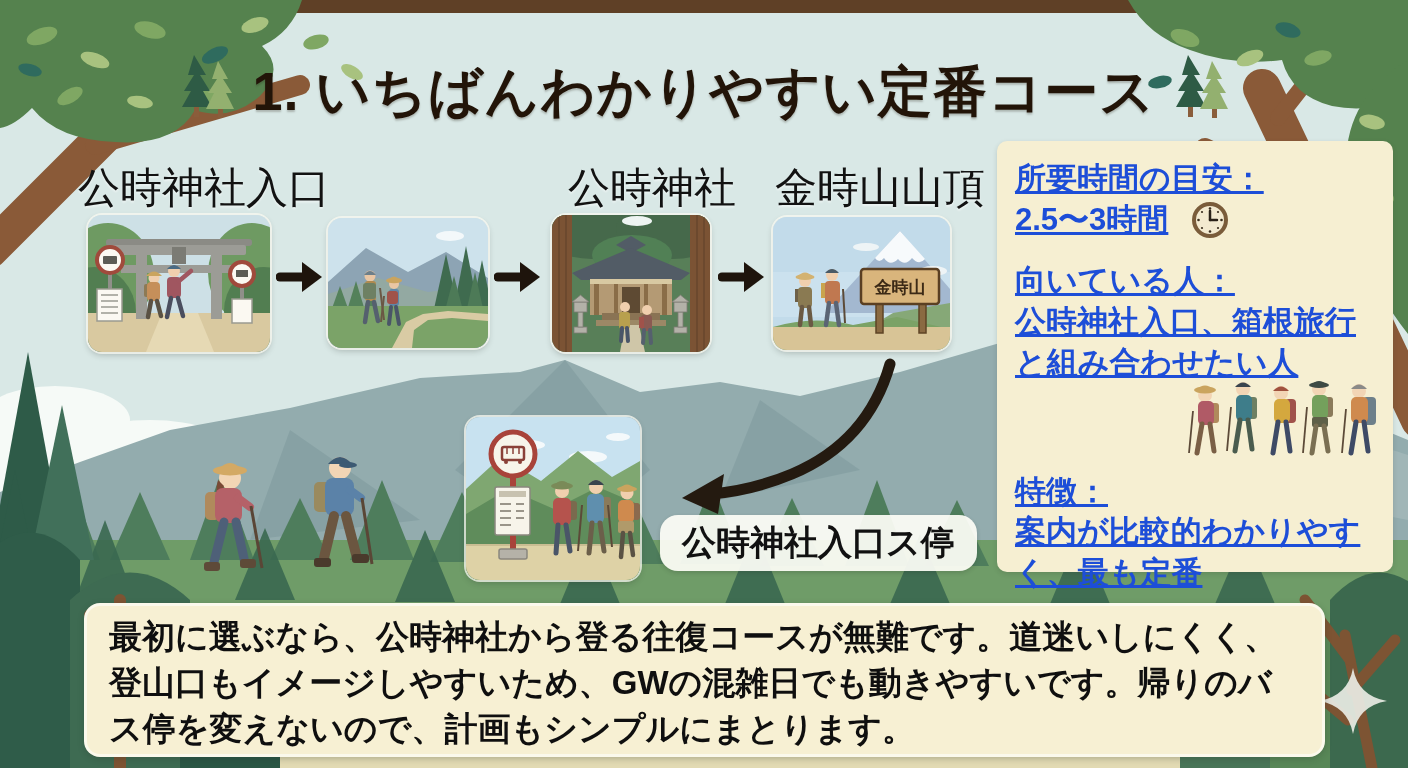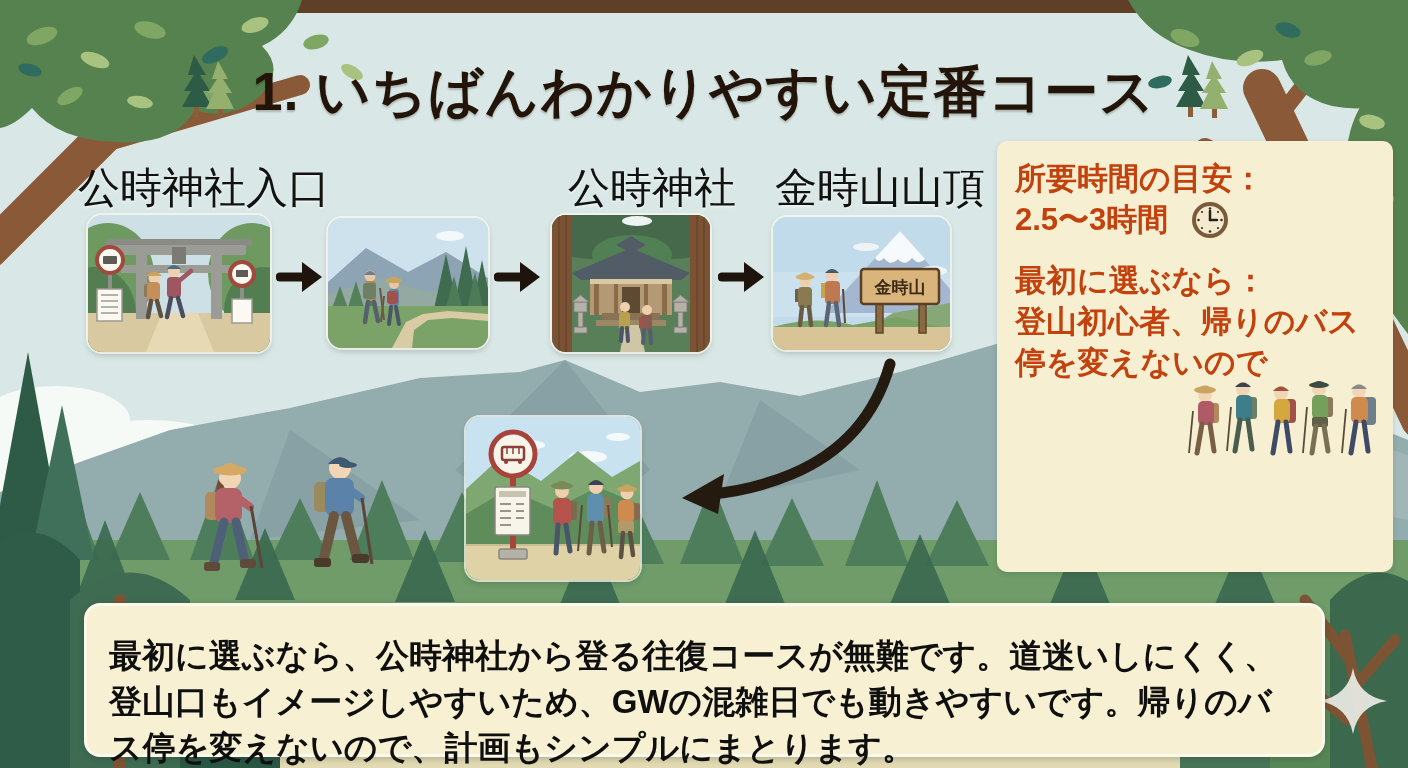--- a/index.html
+++ b/index.html
@@ -14,27 +14,27 @@
   
   .scene{position:absolute;border-radius:14px;overflow:hidden;box-shadow:0 0 0 2px rgba(250,250,242,.75),0 3px 6px rgba(30,40,35,.25);z-index:2;}
   .scene svg{display:block;}
   
   .flow-arrow{position:absolute;z-index:2;}
   
   .pill-label{position:absolute;left:660px;top:515px;height:56px;padding:0 22px;background:rgba(253,253,246,.93);border-radius:18px;display:flex;align-items:center;z-index:3;box-shadow:0 2px 4px rgba(40,50,40,.2);}
   .pill-label span{font-size:34px;font-weight:800;color:#111;white-space:nowrap;}
   
   .info-panel{position:absolute;left:997px;top:141px;width:396px;height:431px;background:#f6efd2;border-radius:10px;z-index:2;box-shadow:0 2px 5px rgba(50,60,45,.18);padding:18px 18px 0 18px;box-sizing:border-box;}
-  .info-line{font-size:31px;font-weight:800;color:#c2410c;line-height:1.32;}
+  .info-line{font-size:31px;font-weight:800;color:#1d4ed8;line-height:1.32;text-decoration:underline;}
   .duration-row{display:flex;align-items:center;gap:24px;}
   .panel-gap-sm{height:20px;}
   .panel-gap-lg{height:88px;}
   .panel-hikers{position:absolute;left:190px;top:232px;}
   
-  .desc-box{position:absolute;left:84px;top:603px;width:1241px;height:154px;background:#f7f0d3;border-radius:16px;border:3px solid rgba(252,250,240,.85);box-sizing:border-box;padding:27px 22px;z-index:3;box-shadow:0 2px 6px rgba(40,50,40,.25);}
+  .desc-box{position:absolute;left:84px;top:603px;width:1241px;height:154px;background:#f7f0d3;border-radius:16px;border:3px solid rgba(252,250,240,.85);box-sizing:border-box;padding:8px 22px;z-index:3;box-shadow:0 2px 6px rgba(40,50,40,.25);}
   .desc-text{font-size:33px;font-weight:800;color:#0f0f0f;line-height:1.4;}
   .hikers-left{position:absolute;left:148px;top:438px;z-index:2;}
   .curved-arrow{position:absolute;left:672px;top:356px;z-index:2;}
 </style>
 </head>
 <body>
 
 <div class="poster">
 
   <svg class="bg-layer" width="1408" height="768" viewBox="0 0 1408 768">
@@ -476,20 +476,23 @@
         <rect x="152" y="83" width="16" height="23" rx="5" fill="#cf8a4e"></rect>
         <rect x="152" y="104" width="16" height="12" rx="2" fill="#b09a6a"></rect>
         <g stroke="#5a5244" stroke-width="4.5" stroke-linecap="round">
             <line x1="157" y1="116" x2="155" y2="140"></line>
             <line x1="164" y1="116" x2="167" y2="138"></line>
           </g>
       </g>
     </svg>
   </div>
 
+  <div class="pill-label">
+    <span>公時神社入口ス停</span>
+  </div>
 
   <svg class="hikers-left" width="290" height="185" viewBox="0 0 290 185">
 
     <g>
       <circle cx="82" cy="40" r="11" fill="#f2d5b5"></circle>
       <path d="M70,42 Q66,56 72,62 L76,48 Z" fill="#7a4a36"></path>
       <path d="M70,32 Q82,18 94,32 Z" fill="#d3a964"></path>
       <ellipse cx="82" cy="32.5" rx="17" ry="5" fill="#d3a964"></ellipse>
       <rect x="57" y="54" width="15" height="28" rx="5" fill="#b08a5c"></rect>
       <rect x="67" y="50" width="27" height="35" rx="8" fill="#b56168"></rect>
@@ -540,23 +543,25 @@
             <circle cx="10" cy="26" r="1.1"></circle>
             <circle cx="26" cy="26" r="1.1"></circle>
           </g>
         <g stroke="#2a2218" stroke-width="2.5" stroke-linecap="round">
             <line x1="18" y1="18" x2="18" y2="9"></line>
             <line x1="18" y1="18" x2="25" y2="18"></line>
           </g>
       </svg>
     </div>
     <div class="panel-gap-sm"></div>
-    <div class="info-line">最初に選ぶなら：</div>
-    <div class="info-line">登山初心者、帰りのバス停を変えないので</div>
+    <div class="info-line">向いている人：</div>
+    <div class="info-line">公時神社入口、箱根旅行と組み合わせたい人</div>
     <div class="panel-gap-lg"></div>
+    <div class="info-line">特徴：</div>
+    <div class="info-line">案内が比較的わかりやすく、最も定番</div>
 
     <svg class="panel-hikers" width="192" height="102" viewBox="0 0 192 102">
 
       <g>
         <circle cx="18" cy="22" r="7" fill="#f2d5b5"></circle>
           <ellipse cx="18" cy="17" rx="11" ry="3.5" fill="#caa45e"></ellipse>
           <path d="M9,17 Q18,8 27,17 Z" fill="#caa45e"></path>
         <rect x="22" y="30" width="10" height="20" rx="3" fill="#b08a5c"></rect>
           <rect x="11" y="28" width="16" height="24" rx="5" fill="#b05a66"></rect>
         <g stroke="#7a5f45" stroke-width="5" stroke-linecap="round">

